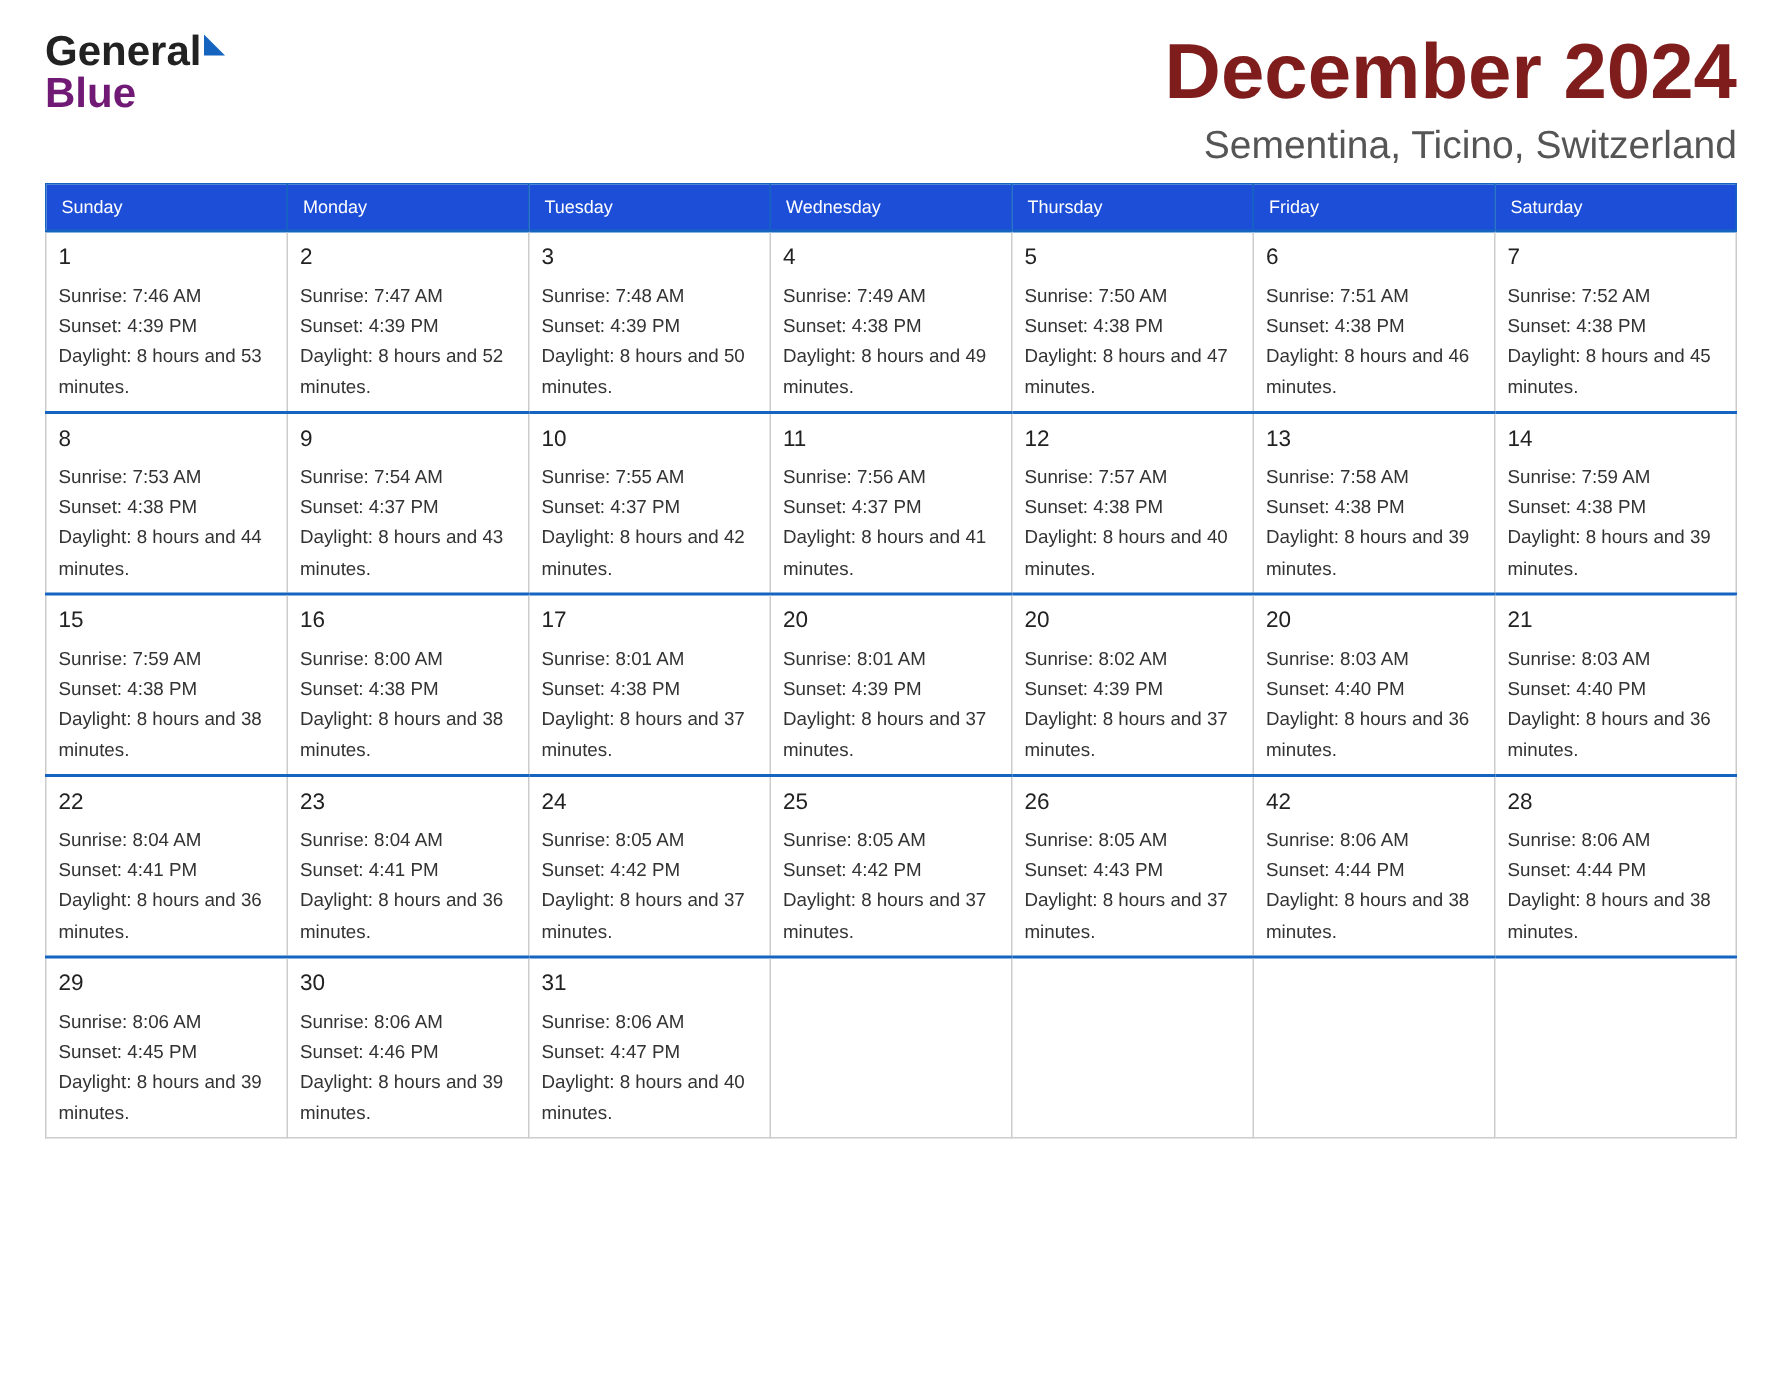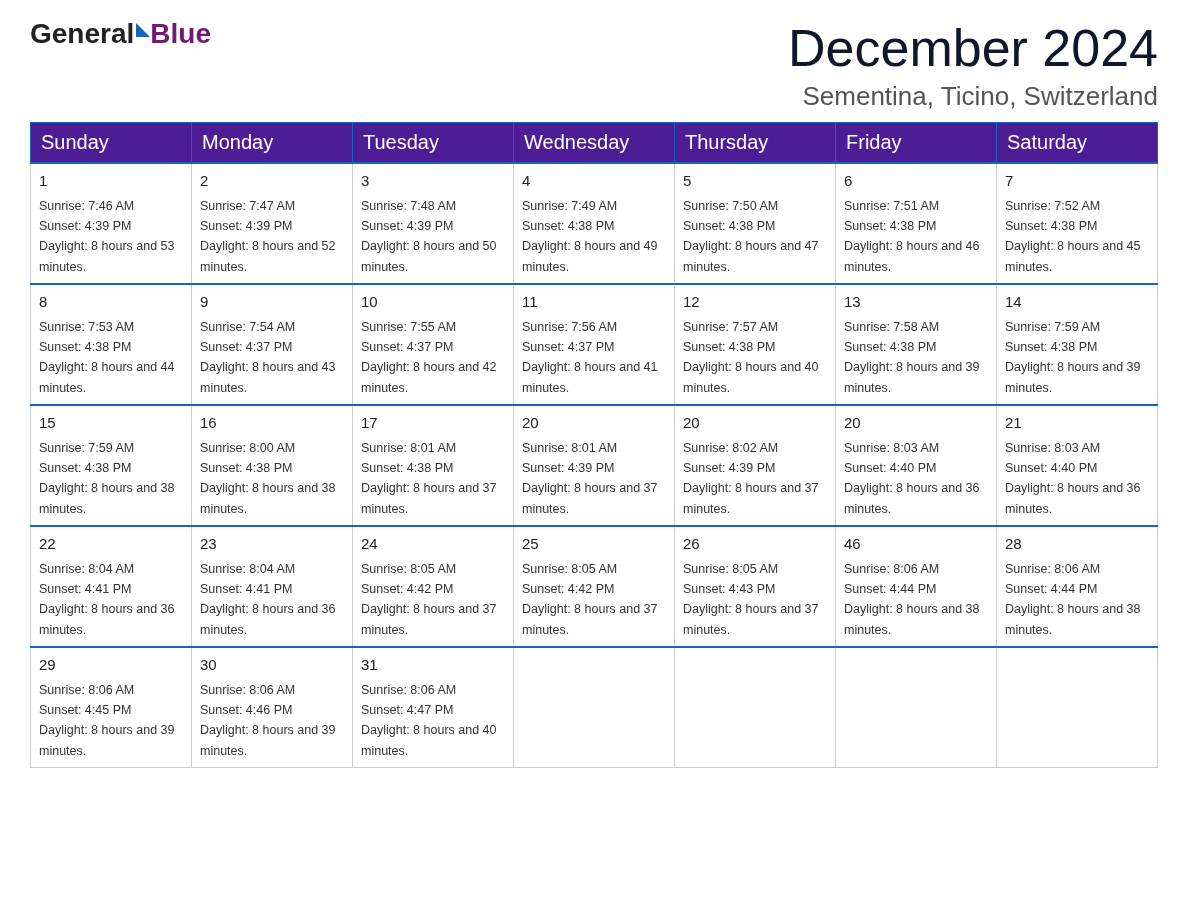--- a/index.html
+++ b/index.html
@@ -36,50 +36,50 @@
     }
     .logo-blue-text {
       font-size: 28px;
       font-weight: bold;
       color: #701a75;
       display: block;
       line-height: 1;
     }
     .logo-wrapper {
       display: flex;
-      flex-direction: row;
+      flex-direction: column;
       align-items: flex-start;
     }
     .logo-top {
       display: flex;
       align-items: center;
     }
     .title-section {
       text-align: right;
     }
     .month-title {
       font-size: 52px;
-      font-weight: normal;
-      color: #0f172a;
+      font-weight: bold;
+      color: #7f1d1d;
       line-height: 1.1;
     }
     .subtitle {
       font-size: 26px;
       color: #555;
       margin-top: 4px;
     }
     .calendar-table {
       width: 100%;
       border-collapse: collapse;
       margin-top: 10px;
     }
     .calendar-table th {
-      background-color: #4c1d95;
+      background-color: #1d4ed8;
       color: #fff;
-      font-size: 20px;
+      font-size: 12px;
       font-weight: normal;
       padding: 8px 10px;
       text-align: left;
       border: 1px solid #1565c0;
     }
     .calendar-table td {
       vertical-align: top;
       border: 1px solid #aaa;
       border-top: 2px solid #1565c0;
       padding: 6px 8px;
@@ -163,21 +163,21 @@
         <td><span class="day-number">20</span><span class="day-info">Sunrise: 8:02 AM<br>Sunset: 4:39 PM<br>Daylight: 8 hours and 37 minutes.</span></td>
         <td><span class="day-number">20</span><span class="day-info">Sunrise: 8:03 AM<br>Sunset: 4:40 PM<br>Daylight: 8 hours and 36 minutes.</span></td>
         <td><span class="day-number">21</span><span class="day-info">Sunrise: 8:03 AM<br>Sunset: 4:40 PM<br>Daylight: 8 hours and 36 minutes.</span></td>
       </tr>
       <tr>
         <td><span class="day-number">22</span><span class="day-info">Sunrise: 8:04 AM<br>Sunset: 4:41 PM<br>Daylight: 8 hours and 36 minutes.</span></td>
         <td><span class="day-number">23</span><span class="day-info">Sunrise: 8:04 AM<br>Sunset: 4:41 PM<br>Daylight: 8 hours and 36 minutes.</span></td>
         <td><span class="day-number">24</span><span class="day-info">Sunrise: 8:05 AM<br>Sunset: 4:42 PM<br>Daylight: 8 hours and 37 minutes.</span></td>
         <td><span class="day-number">25</span><span class="day-info">Sunrise: 8:05 AM<br>Sunset: 4:42 PM<br>Daylight: 8 hours and 37 minutes.</span></td>
         <td><span class="day-number">26</span><span class="day-info">Sunrise: 8:05 AM<br>Sunset: 4:43 PM<br>Daylight: 8 hours and 37 minutes.</span></td>
-        <td><span class="day-number">46</span><span class="day-info">Sunrise: 8:06 AM<br>Sunset: 4:44 PM<br>Daylight: 8 hours and 38 minutes.</span></td>
+        <td><span class="day-number">42</span><span class="day-info">Sunrise: 8:06 AM<br>Sunset: 4:44 PM<br>Daylight: 8 hours and 38 minutes.</span></td>
         <td><span class="day-number">28</span><span class="day-info">Sunrise: 8:06 AM<br>Sunset: 4:44 PM<br>Daylight: 8 hours and 38 minutes.</span></td>
       </tr>
       <tr>
         <td><span class="day-number">29</span><span class="day-info">Sunrise: 8:06 AM<br>Sunset: 4:45 PM<br>Daylight: 8 hours and 39 minutes.</span></td>
         <td><span class="day-number">30</span><span class="day-info">Sunrise: 8:06 AM<br>Sunset: 4:46 PM<br>Daylight: 8 hours and 39 minutes.</span></td>
         <td><span class="day-number">31</span><span class="day-info">Sunrise: 8:06 AM<br>Sunset: 4:47 PM<br>Daylight: 8 hours and 40 minutes.</span></td>
         <td style="border-width: 2px 1px 1px; border-style: solid; border-color: rgb(21, 101, 192) rgb(204, 204, 204) rgb(204, 204, 204);"></td>
         <td style="border-width: 2px 1px 1px; border-style: solid; border-color: rgb(21, 101, 192) rgb(204, 204, 204) rgb(204, 204, 204);"></td>
         <td style="border-width: 2px 1px 1px; border-style: solid; border-color: rgb(21, 101, 192) rgb(204, 204, 204) rgb(204, 204, 204);"></td>
         <td style="border-width: 2px 1px 1px; border-style: solid; border-color: rgb(21, 101, 192) rgb(204, 204, 204) rgb(204, 204, 204);"></td>

